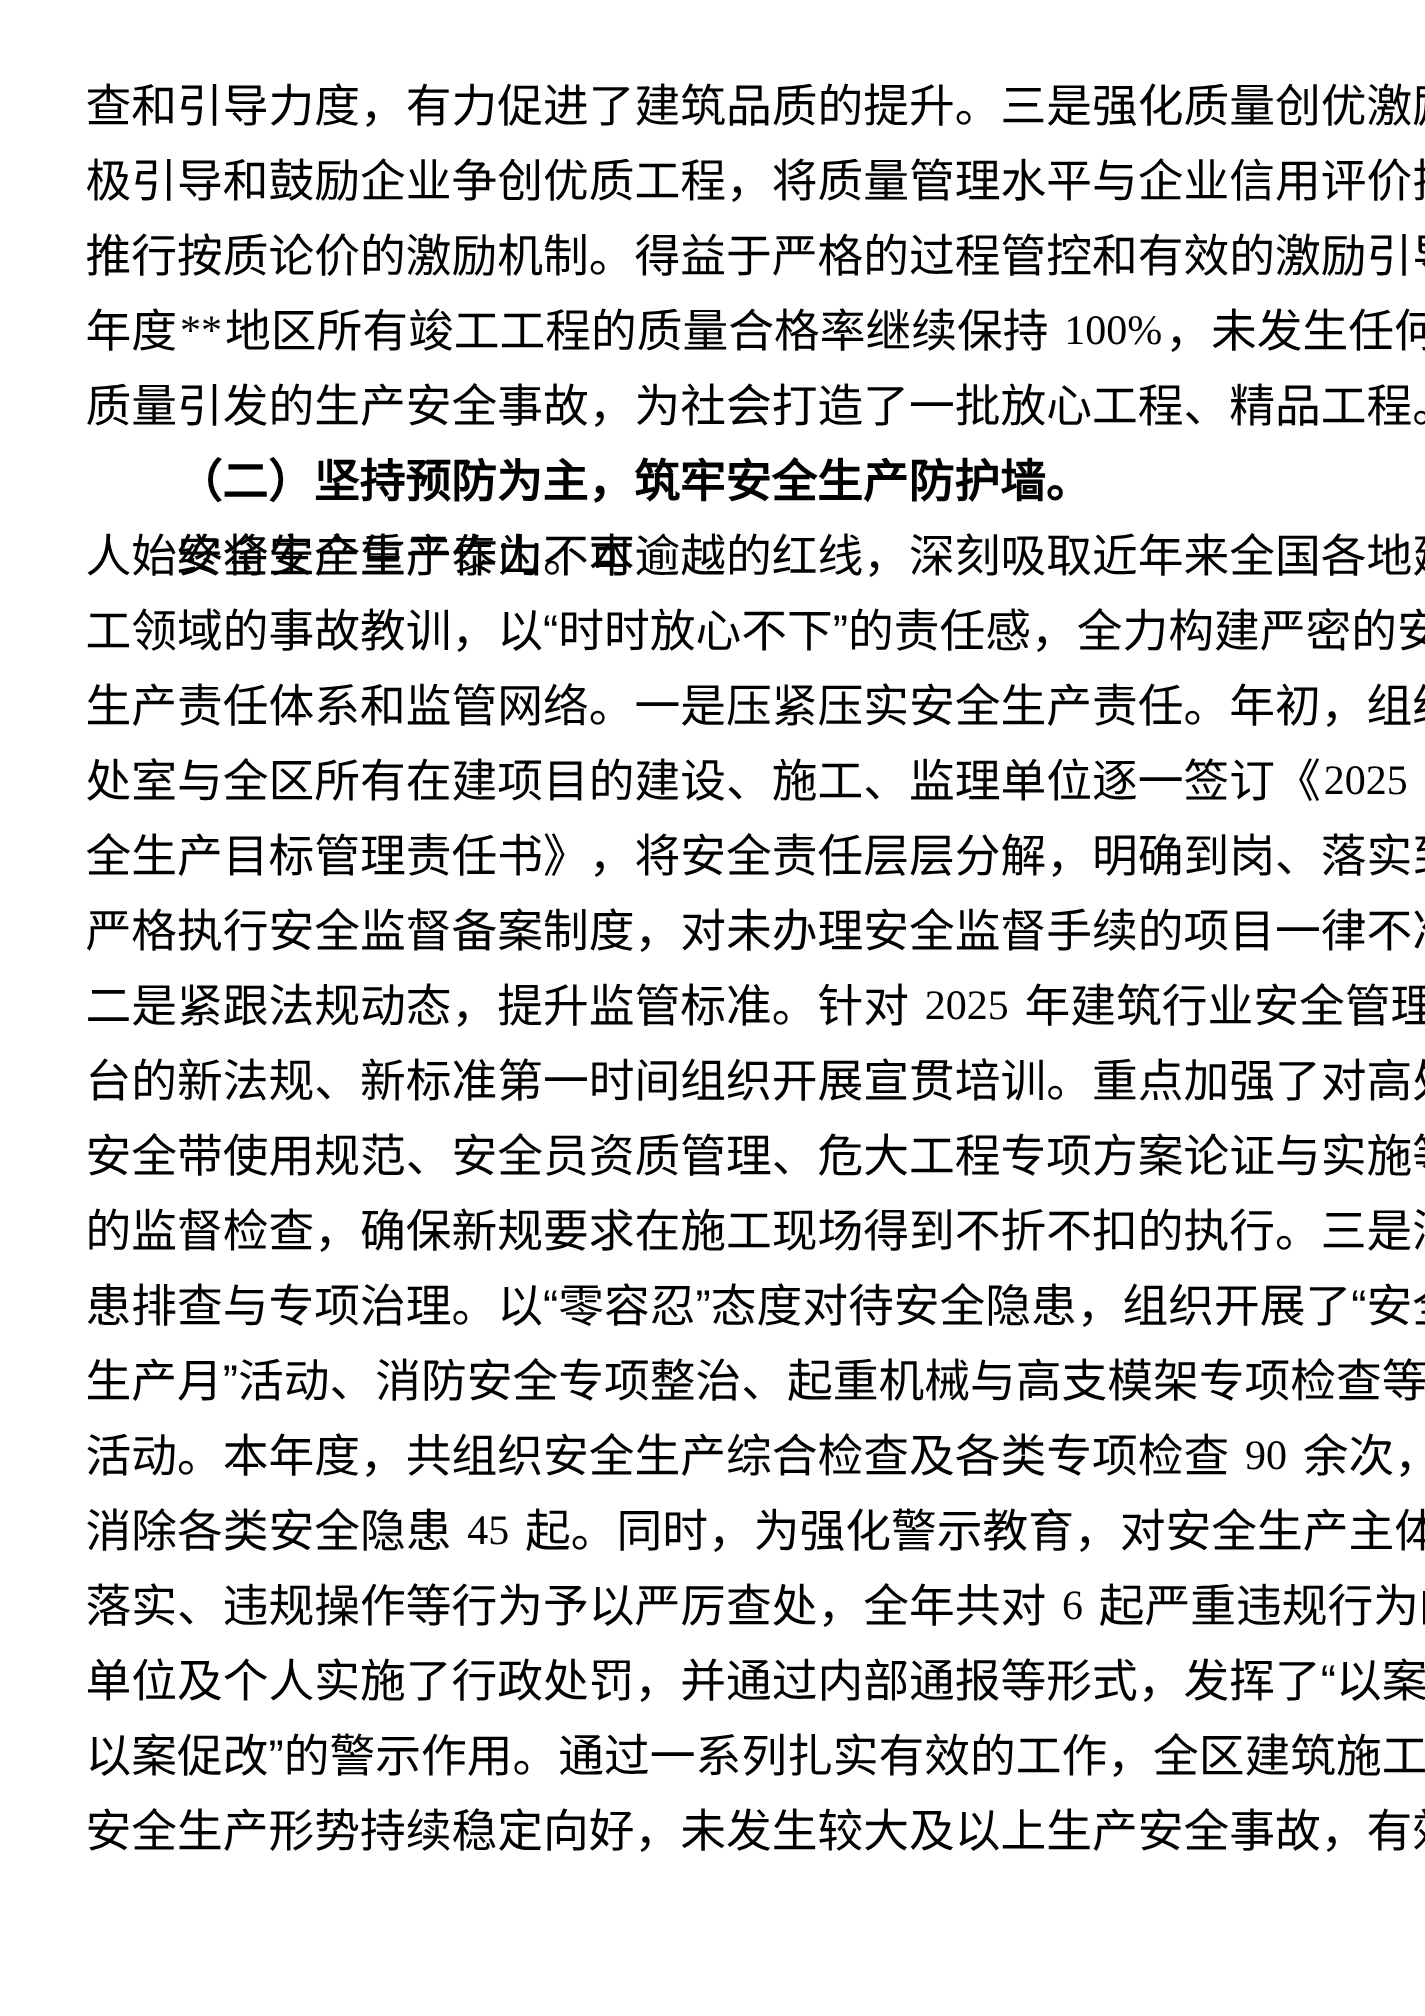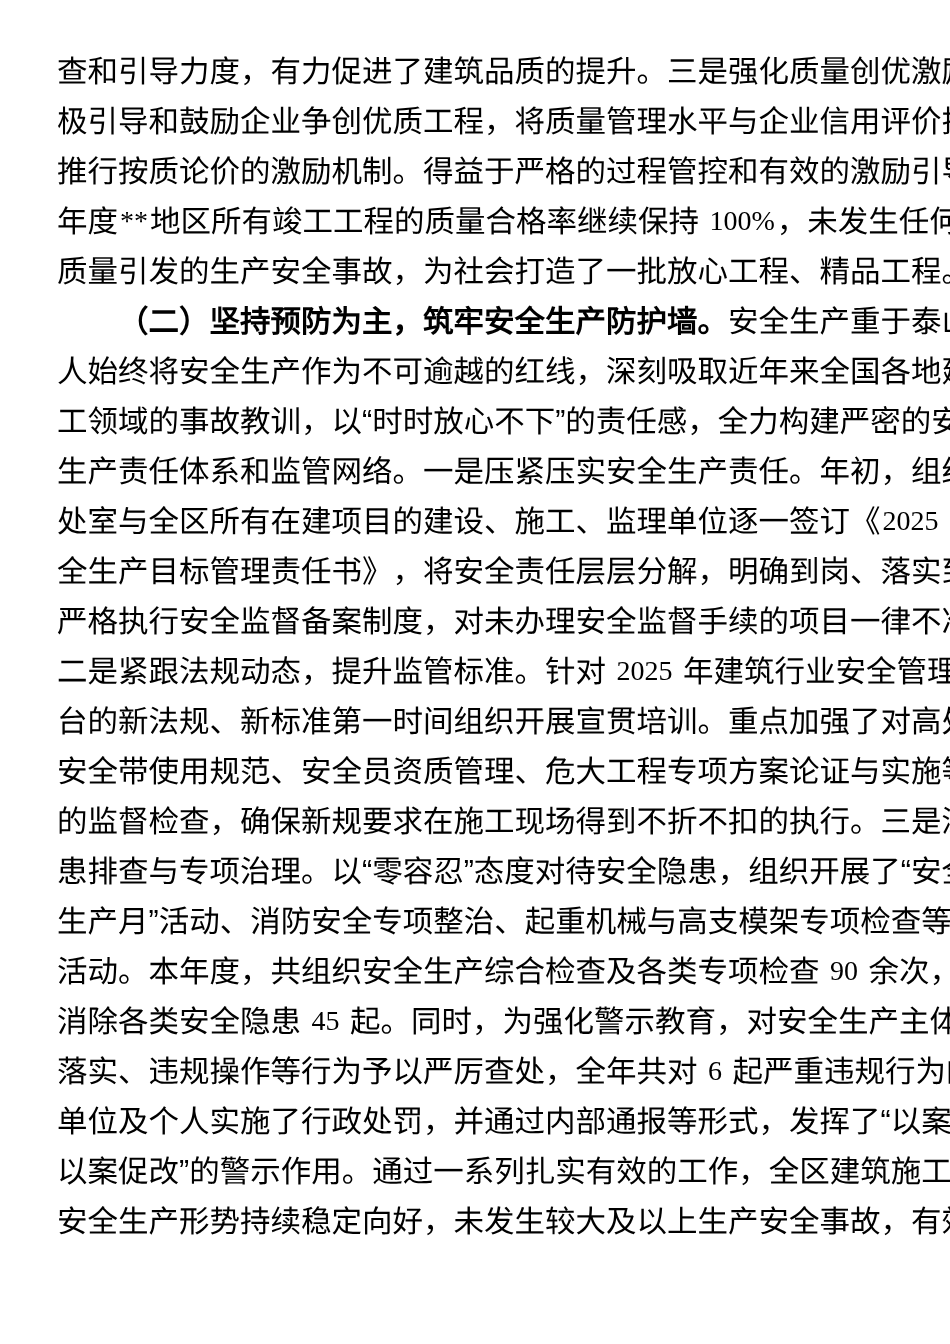--- a/index.html
+++ b/index.html
@@ -43,20 +43,21 @@
   
   .doc-line.justify {
     justify-content: space-between;
   }
   .doc-line.last {
     justify-content: flex-start;
   }
   .doc-line.indent {
     justify-content: flex-start;
     padding-left: 61px;
+    flex-direction: column;
   }
   .doc-line > span {
     display: inline-block;
   }
   .seg-bold {
     font-weight: 700;
   }
   .seg-normal {
     font-weight: 400;
   }

